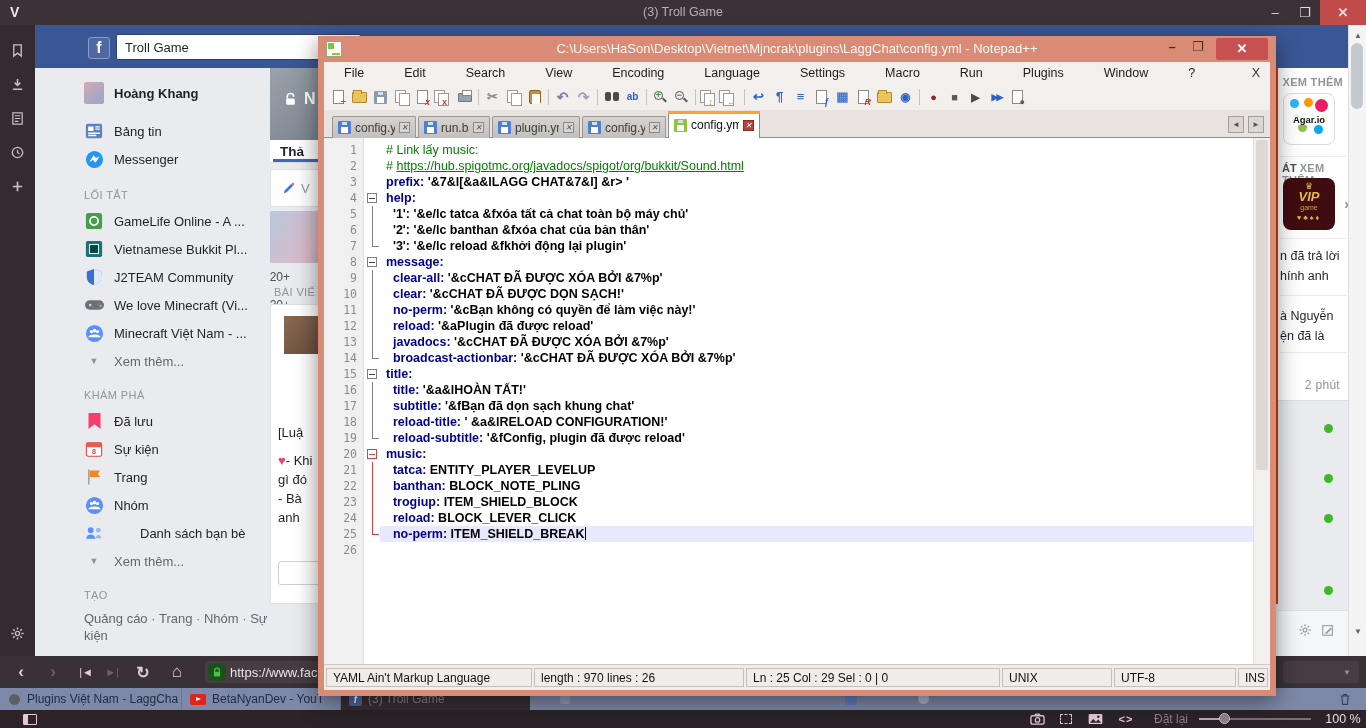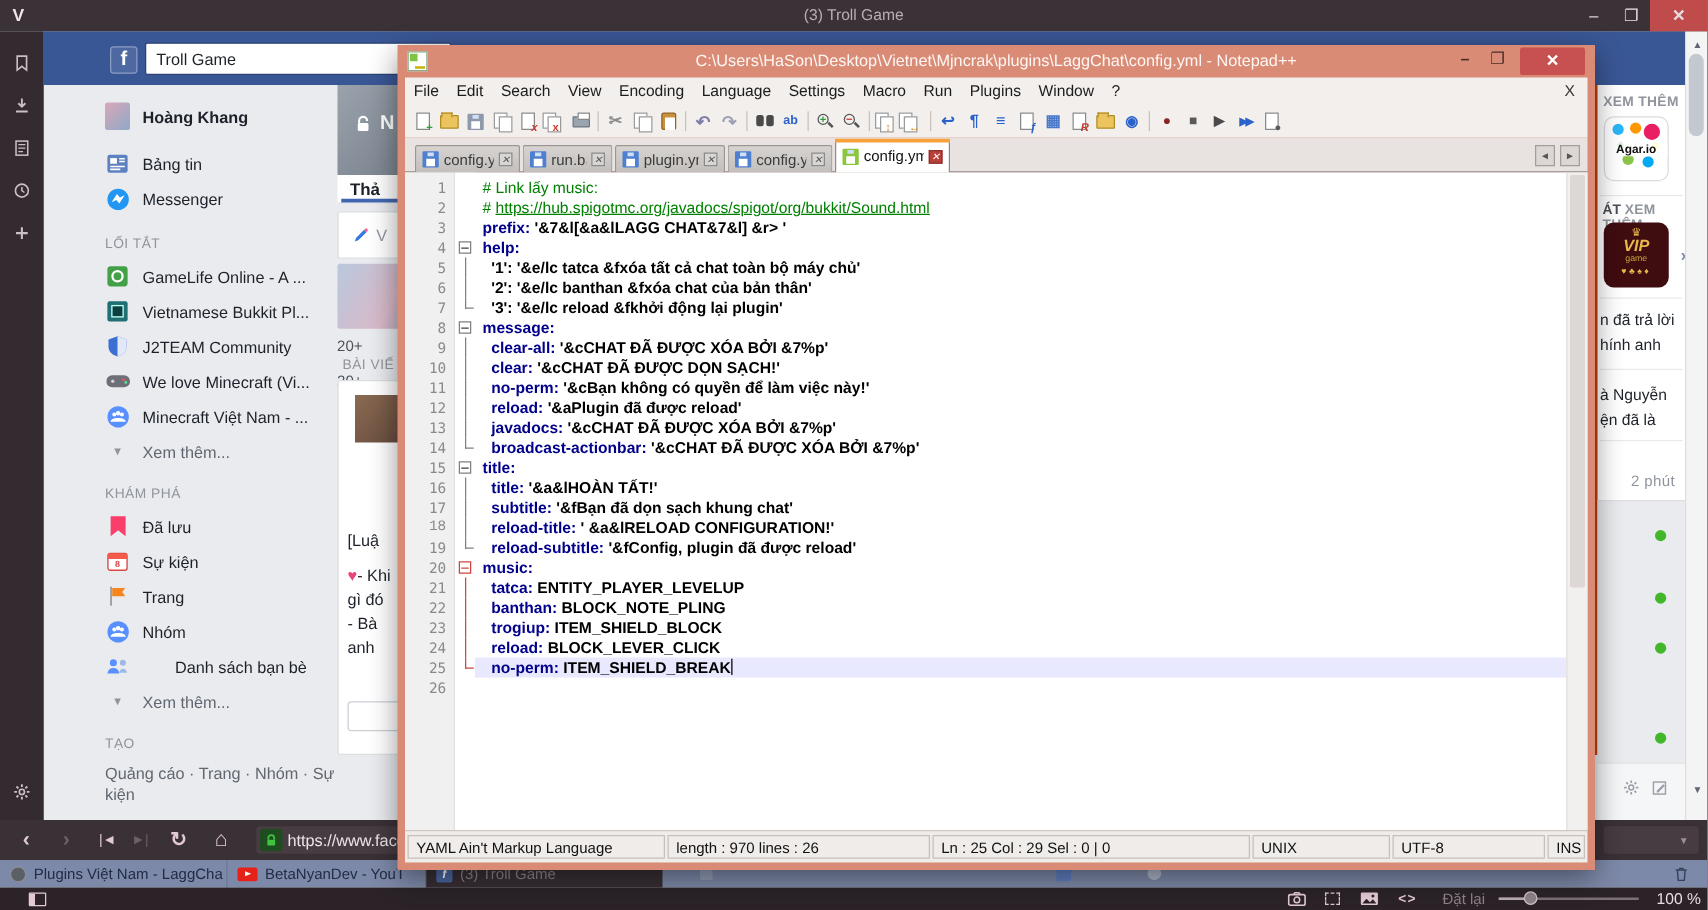--- a/index.html
+++ b/index.html
@@ -45,21 +45,21 @@
   .rail-gray{font-size:11px;color:#90949c;font-weight:bold;letter-spacing:.3px}
   .tick{font-size:12.5px;color:#1d2129;white-space:nowrap}
   .divider{position:absolute;left:2px;right:2px;height:1px;background:#e9eaed}
   .gdot{position:absolute;width:9px;height:9px;border-radius:50%;background:#42b72a}
   #fb-scroll{left:1348px;top:25px;width:18px;height:631px;background:#f4f4f4;border-left:1px solid #ddd;z-index:2}
 
   
   #npp{left:318px;top:36px;width:958px;height:660px;background:#d98b75;z-index:10;box-shadow:0 6px 22px rgba(0,0,0,.45)}
   #npp-titlebar{position:absolute;left:0;top:0;width:958px;height:26px;color:#fdf6f3;font-size:13px}
   #npp-menubar{position:absolute;left:6px;top:26px;width:946px;height:22px;background:#f2efed;display:flex;align-items:center;font-size:12.5px;color:#1c1c1c}
-  #npp-menubar .mi{padding:0 7px;height:22px;line-height:22px}
+  #npp-menubar .mi{padding:0 20px;height:22px;line-height:22px}
   #npp-toolbar{position:absolute;left:6px;top:48px;width:946px;height:26px;background:#f2efed;display:flex;align-items:center;padding-left:4px}
   .tbi{width:21px;height:20px;display:flex;align-items:center;justify-content:center;flex:none}
   .tbsep{width:1px;height:16px;background:#c9c2bc;margin:0 3px;flex:none}
   #npp-tabbar{position:absolute;left:6px;top:74px;width:946px;height:28px;background:#e8e3e0;border-bottom:1px solid #8e8a87}
   .ntab{position:absolute;display:flex;align-items:center;gap:4px;padding:0 5px;font-size:12px;color:#3c3c3c;background:linear-gradient(#d6d3d0,#c2bfbc);border:1px solid #9a9693;border-bottom:none;border-radius:2px 2px 0 0;top:6px;height:22px}
   .ntab.active{top:1px;height:27px;background:#fff;color:#111;border-color:#8e8a87}
   .ntab.active::before{content:"";position:absolute;left:-1px;right:-1px;top:-1px;height:3px;background:#f9a13a}
   .floppy{width:13px;height:13px;background:#4f7fd0;border-radius:1px;position:relative;flex:none}
   .floppy::after{content:"";position:absolute;left:3px;top:6px;width:7px;height:6px;background:#fff}
   .floppy::before{content:"";position:absolute;left:4px;top:1px;width:5px;height:3px;background:#cfe0f5}
@@ -675,21 +675,21 @@
           <div class="gnum" style="top: 116px;">8</div>
           <div class="gnum" style="top: 132px;">9</div>
           <div class="gnum" style="top: 148px;">10</div>
           <div class="gnum" style="top: 164px;">11</div>
           <div class="gnum" style="top: 180px;">12</div>
           <div class="gnum" style="top: 196px;">13</div>
           <div class="gnum" style="top: 212px;">14</div>
           <div class="gnum" style="top: 228px;">15</div>
           <div class="gnum" style="top: 244px;">16</div>
           <div class="gnum" style="top: 260px;">17</div>
-          <div class="gnum" style="top: 276px; font-family: Liberation Mono, monospace;">18</div>
+          <div class="gnum" style="top: 276px;">18</div>
           <div class="gnum" style="top: 292px;">19</div>
           <div class="gnum" style="top: 308px;">20</div>
           <div class="gnum" style="top: 324px;">21</div>
           <div class="gnum" style="top: 340px;">22</div>
           <div class="gnum" style="top: 356px;">23</div>
           <div class="gnum" style="top: 372px;">24</div>
           <div class="gnum" style="top: 388px;">25</div>
           <div class="gnum" style="top: 404px;">26</div>
         </div>
       <div id="foldcol">

